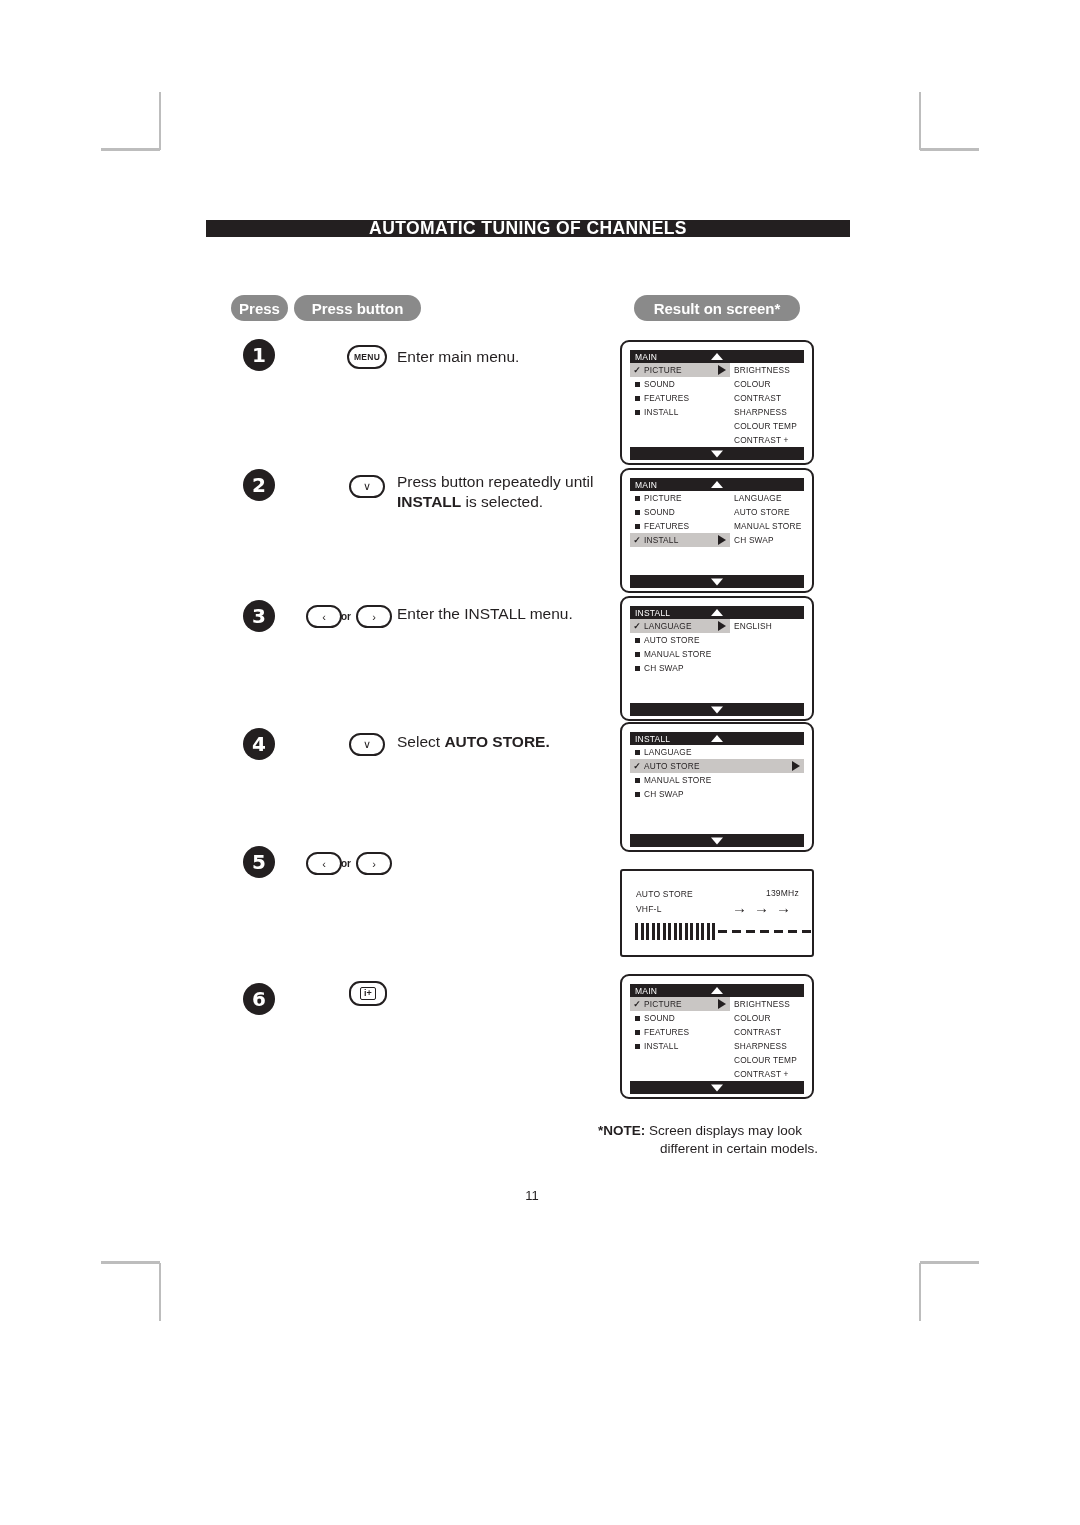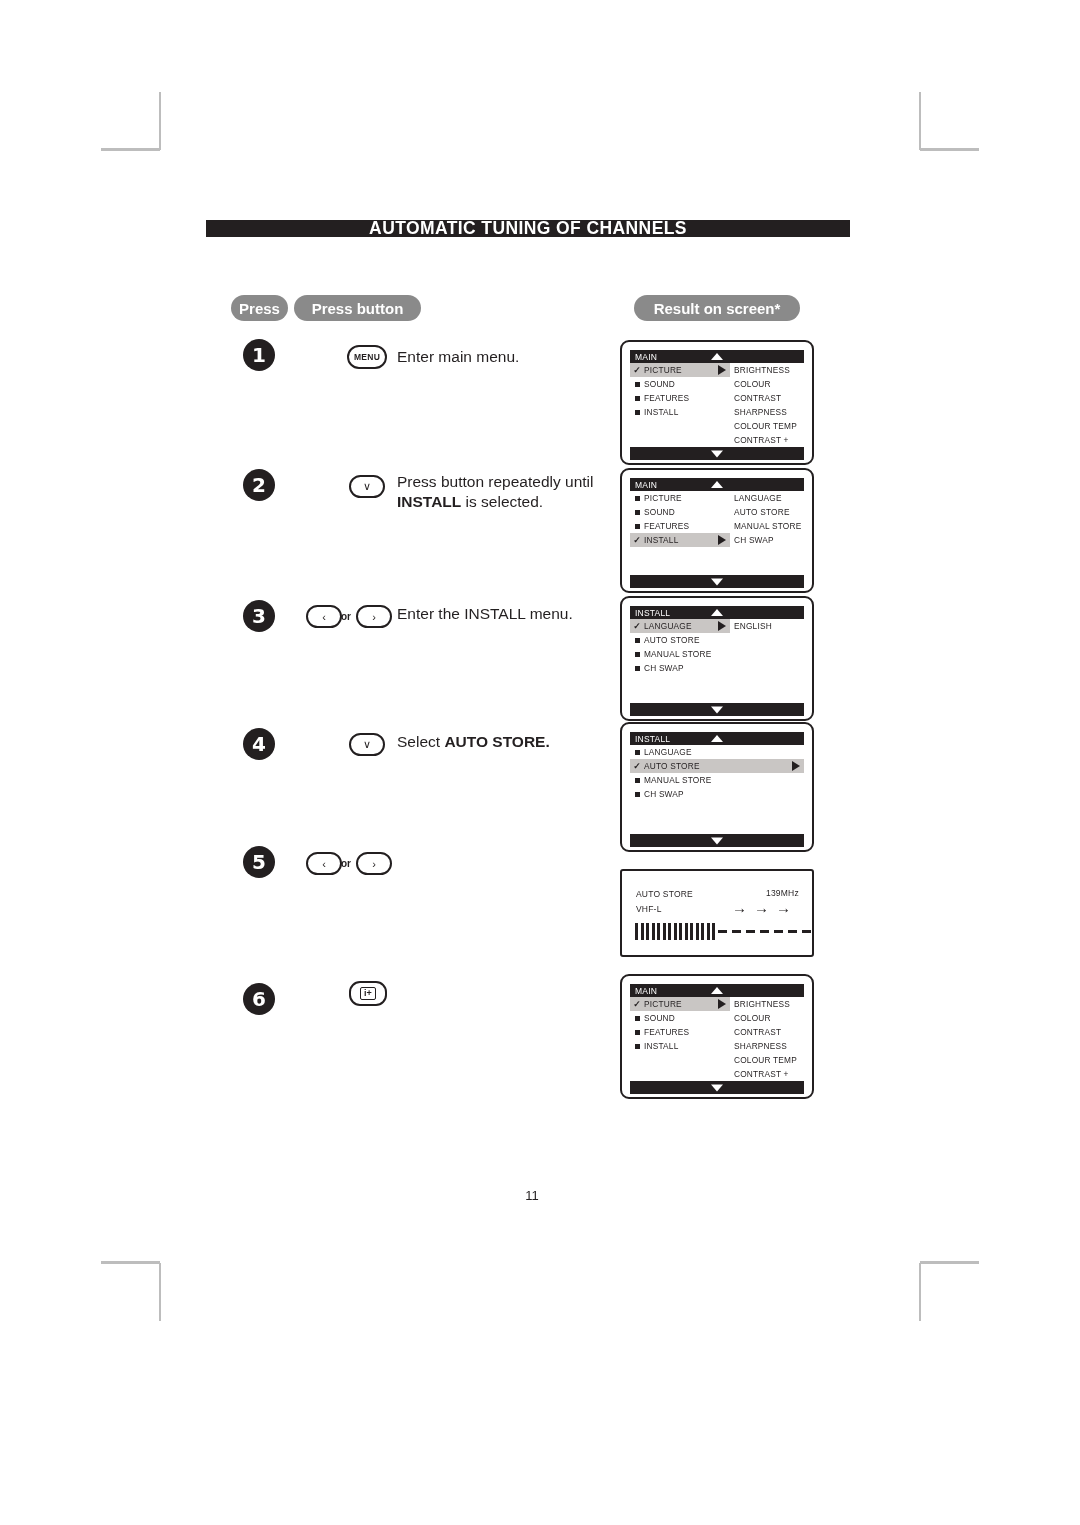--- a/index.html
+++ b/index.html
@@ -421,16 +421,21 @@
           <div>COLOUR TEMP</div>
           <div>CONTRAST +</div>
         </div>
       </div>
       <div class="osd-bottom">
         <span class="down-arrow"></span>
       </div>
     </div>
   </div>
 
+  <div class="note">
+    <span class="lbl">*NOTE:</span>
+    <span>Screen displays may look</span>
+    <span class="ind">different in certain models.</span>
+  </div>
 
   <div class="page-num">11</div>
 
 </div>
 
 </body></html>

